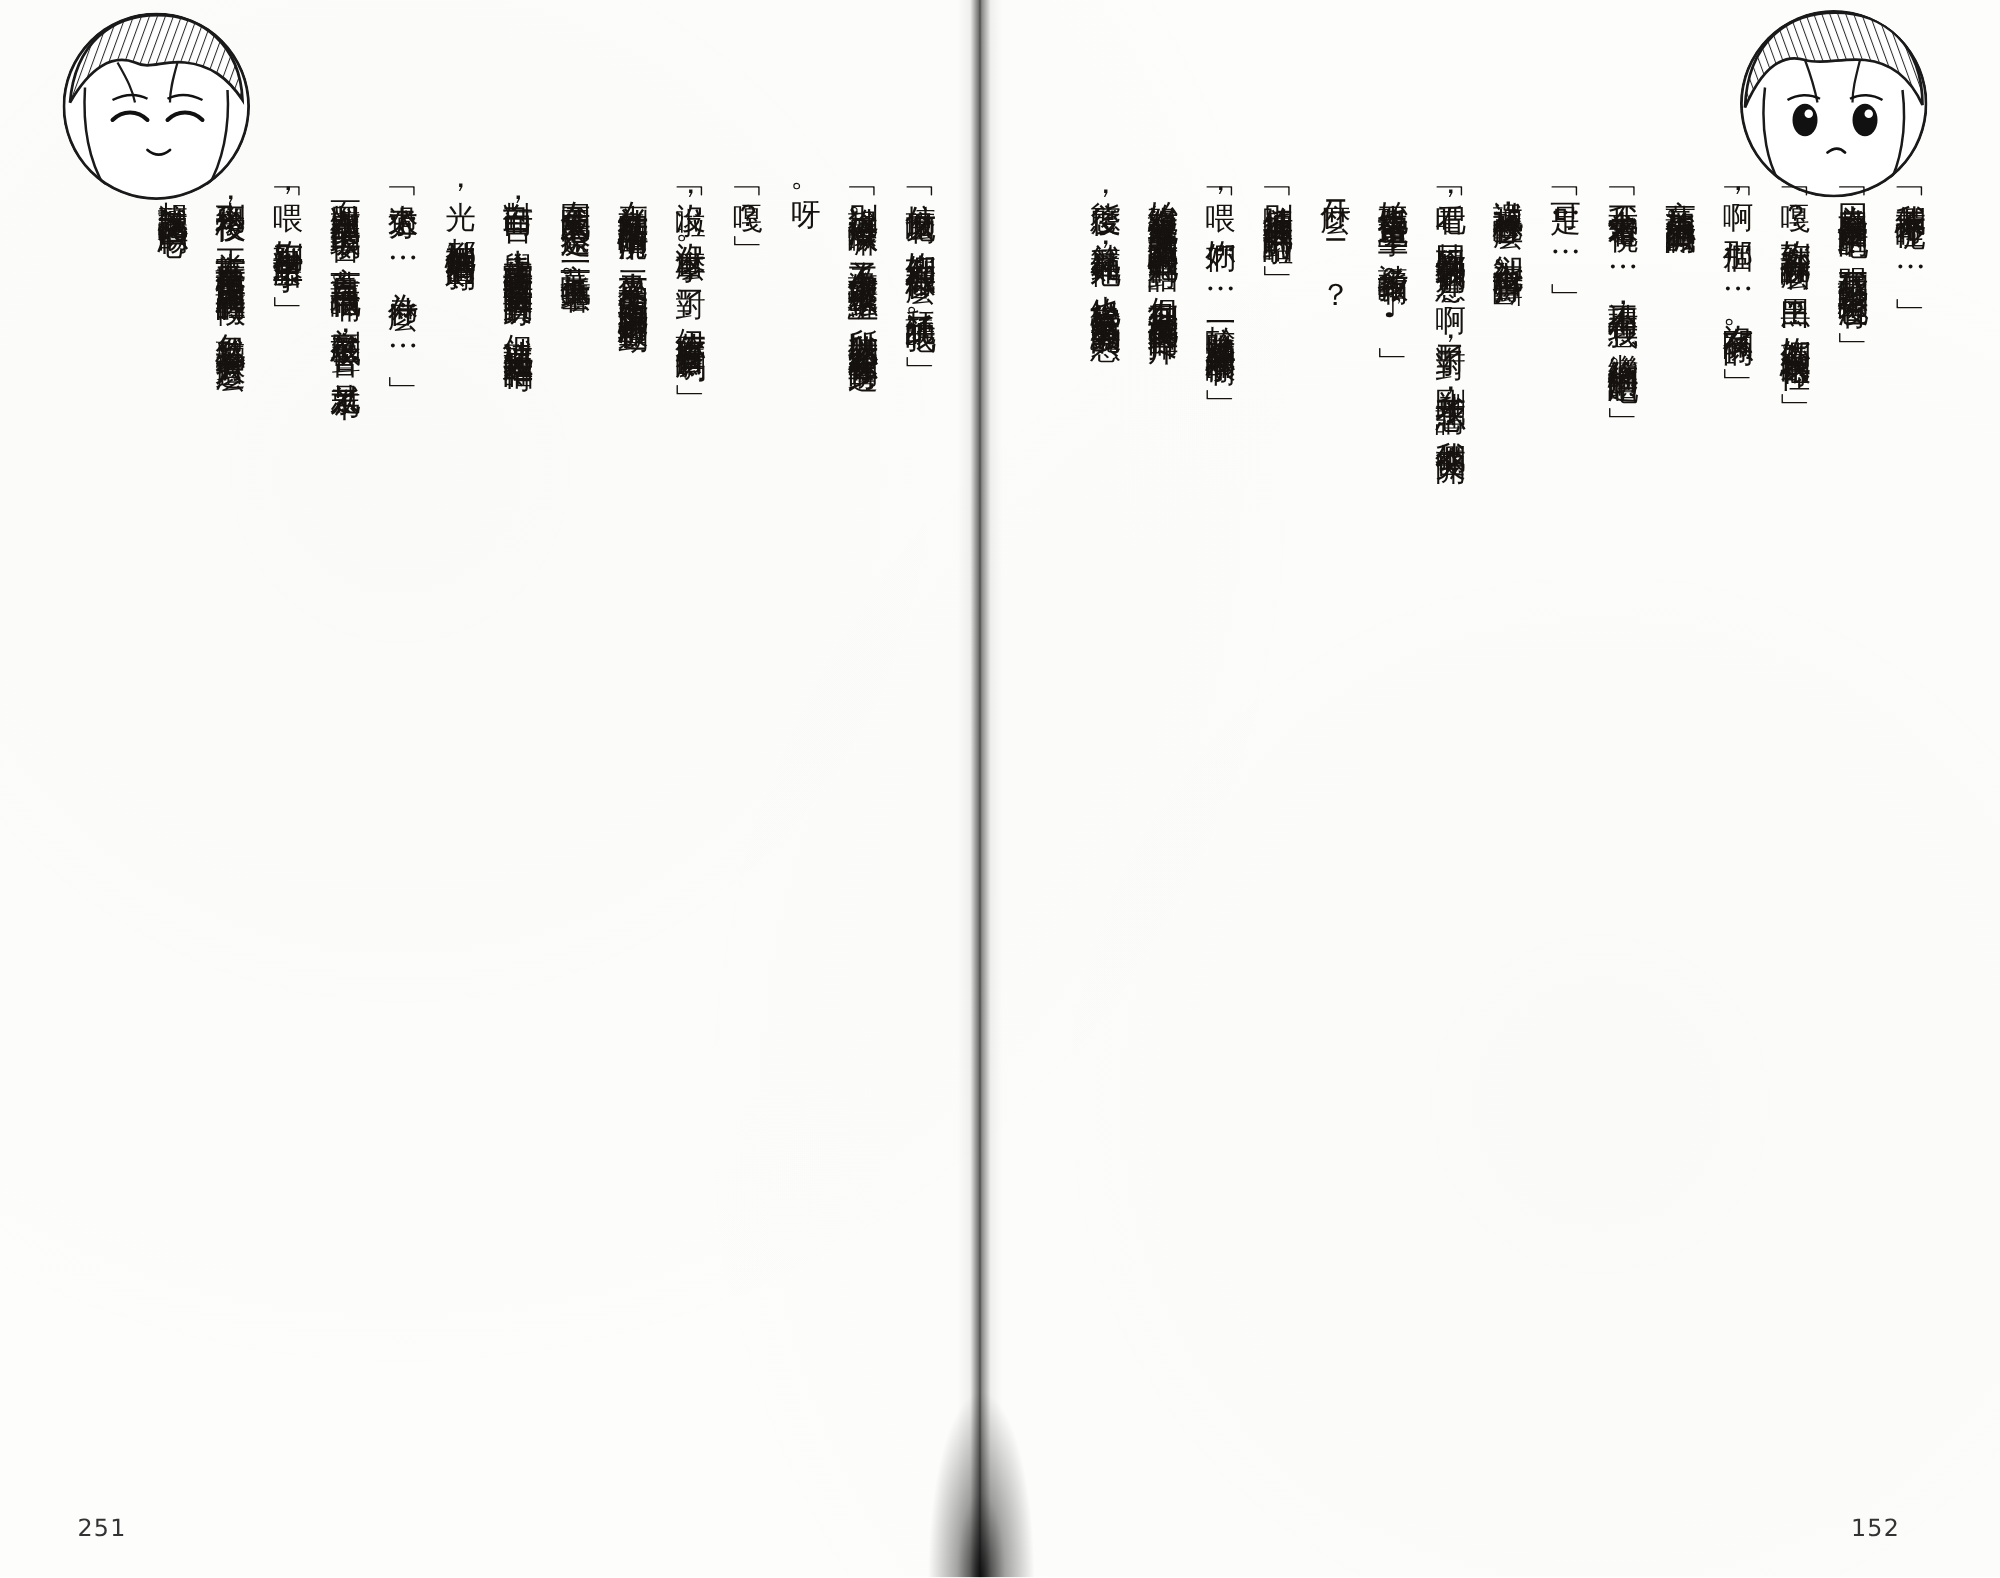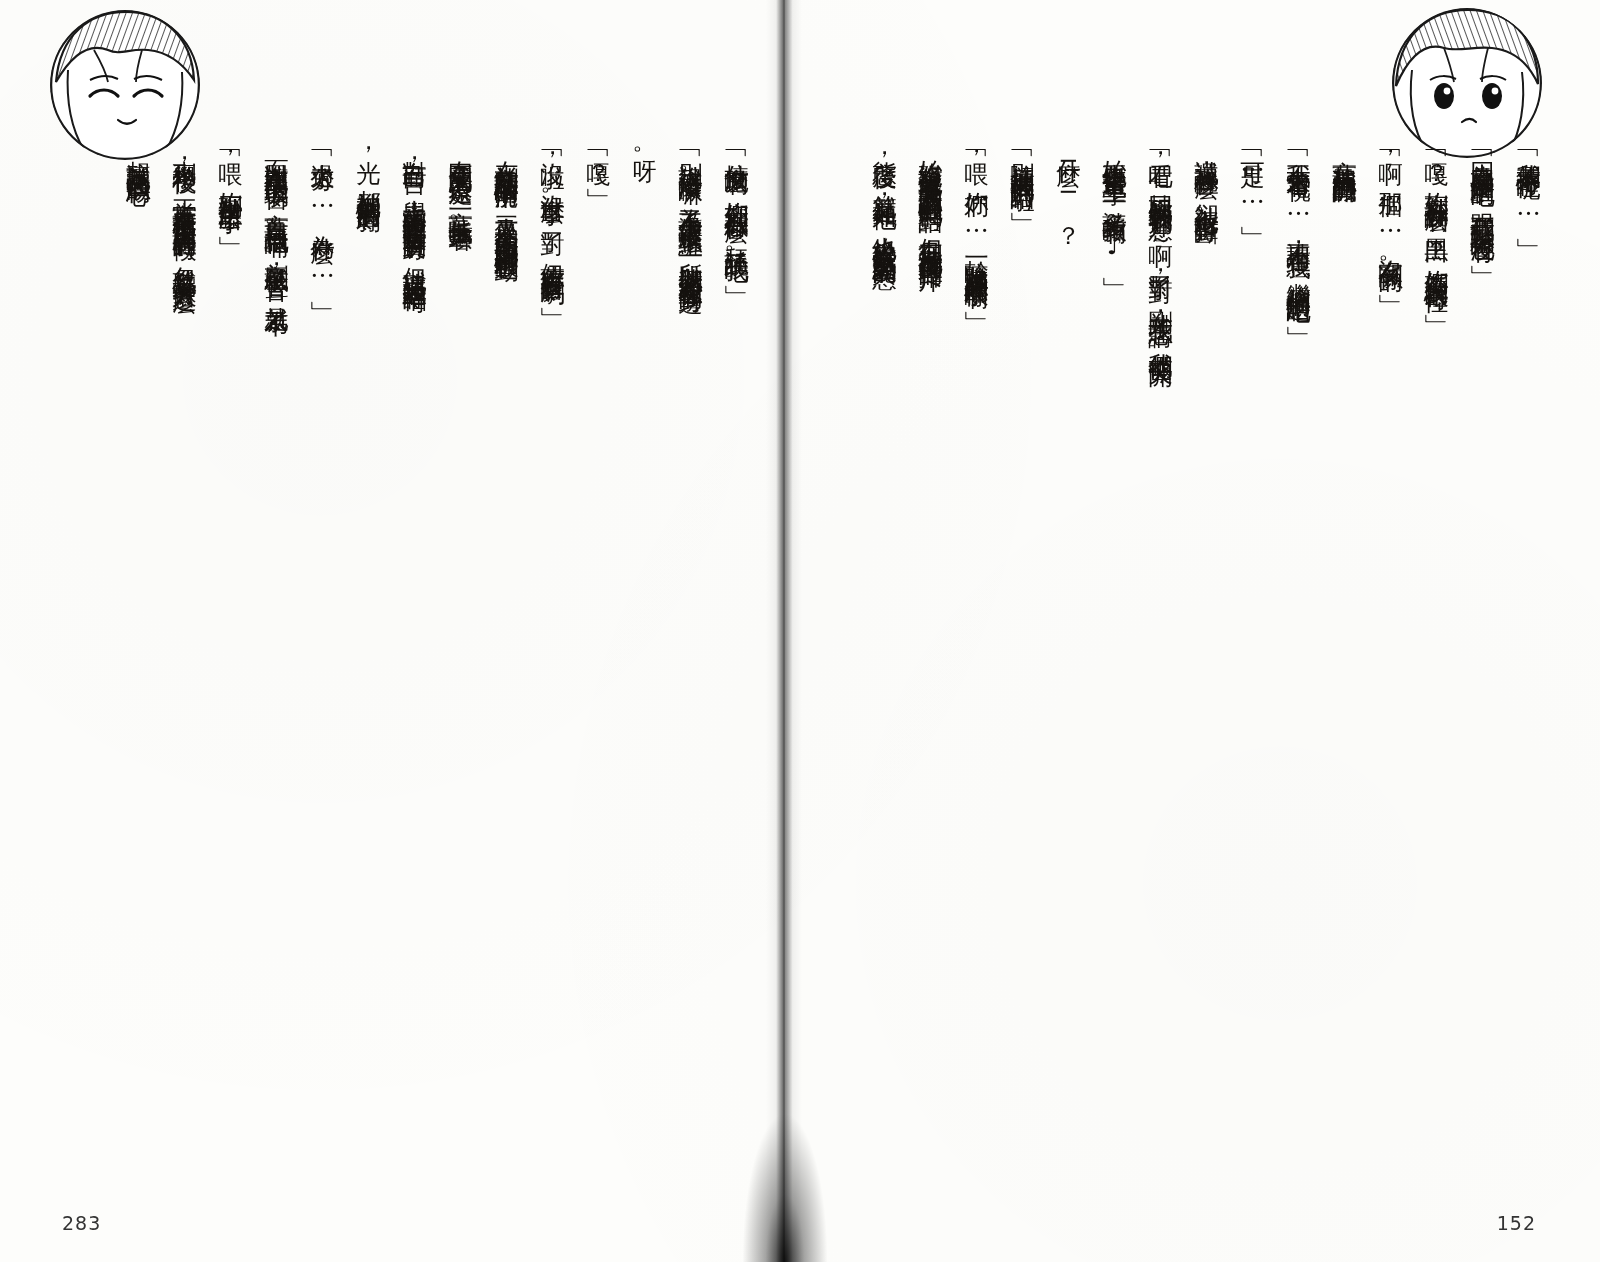--- a/index.html
+++ b/index.html
@@ -97,21 +97,21 @@
 
   .page-number {
     position: absolute;
     bottom: 28px;
     font-size: 19px;
     color: #333;
     font-family: "DejaVu Sans", "Liberation Sans", sans-serif;
     letter-spacing: 1px;
   }
   #left-pagenum { left: 62px; }
-  #right-pagenum { right: 64px; }
+  #right-pagenum { right: 80px; }
 
   
   .face {
     position: absolute;
     width: 150px;
     height: 150px;
     border-radius: 50%;
     overflow: hidden;
   }
   #face-left { left: 50px; top: 10px; }
@@ -162,21 +162,21 @@
       <div class="col">對自己而言，上學乘車的這段短暫時間是最寶貴的呀。但就連這短短的幸福時</div>
       <div class="col">在圍成圈的三人不遠處，言葉一味低垂著頭。</div>
       <div class="col">在光刻意扯開話題的情況下，三人又從星期一的電視連續劇聊到滑板運動。</div>
       <div class="col">「沒啦，沒什麼事。對了，伊藤你有在看日劇嗎？」</div>
       <div class="col">「嘎？」</div>
       <div class="col">呀。</div>
       <div class="col">「別說得這麼冷淡嘛。為了不讓伊藤被壞蟲纏上，所以我們才必須守在你的身邊</div>
       <div class="col">「搞什麼鬼啊？妳們到底想做什麼，拜託饒了我吧。」</div>
     </div>
 
-    <div class="page-number" id="left-pagenum">283</div>
+    <div class="page-number" id="left-pagenum">251</div>
   </div>
 
   <div class="page-half" id="right-page">
 
     <div class="face" id="face-right">
       <svg width="150" height="150" viewBox="0 0 150 150" aria-hidden="true">
         <defs>
           <pattern id="hatchR" width="6" height="6" patternUnits="userSpaceOnUse" patternTransform="rotate(-20)">
             <rect width="6" height="6" fill="#ffffff"></rect>
             <line x1="0" y1="0" x2="0" y2="6" stroke="#2a2a2a" stroke-width="1.6"></line>

